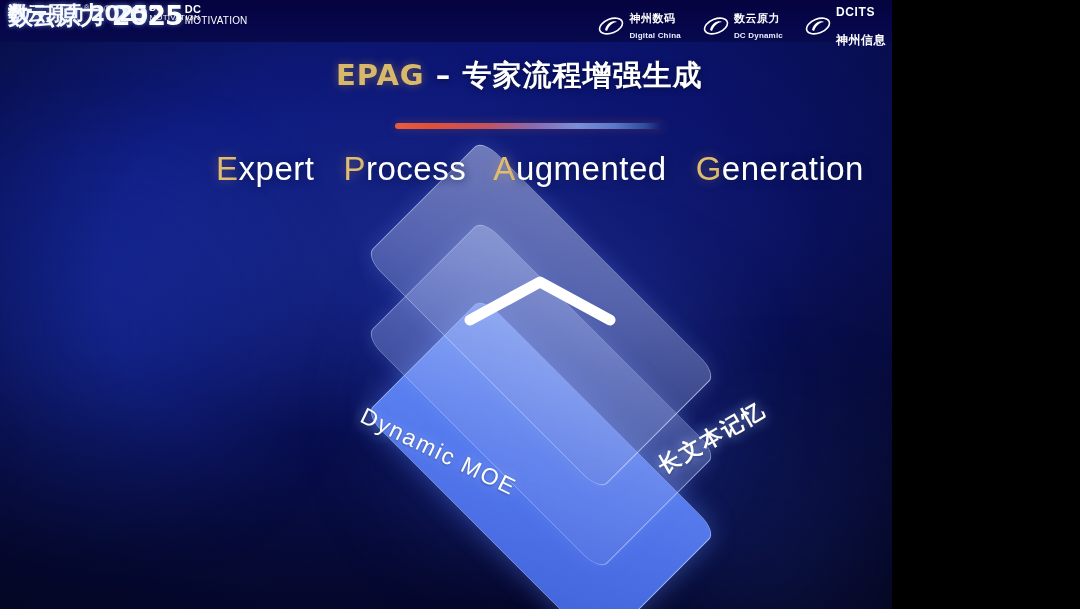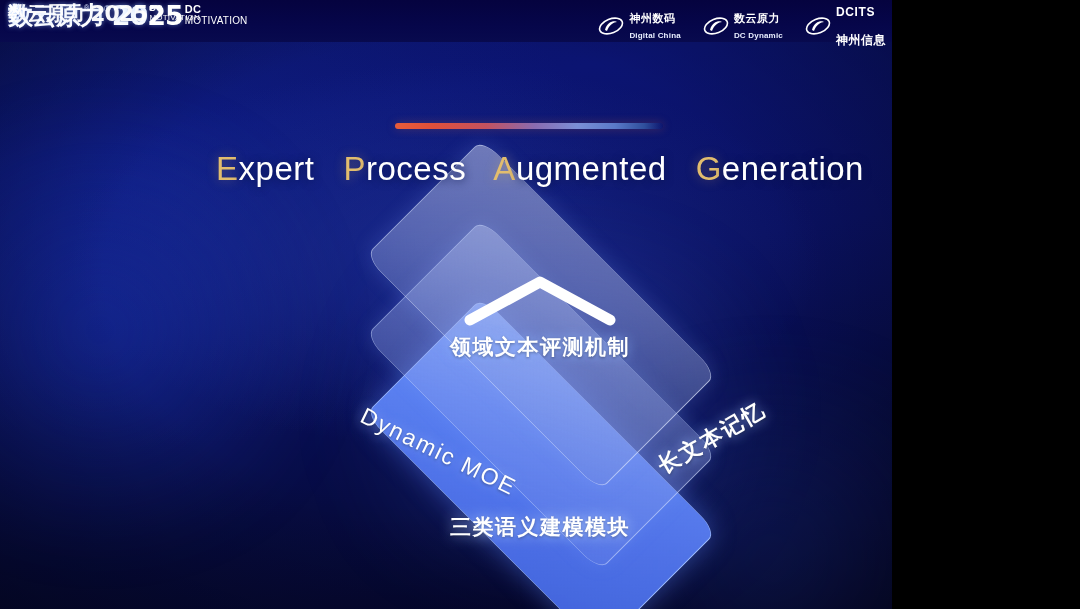--- a/index.html
+++ b/index.html
@@ -398,20 +398,25 @@
         <path d="M7 15 C9 6, 17 5, 19 7 C16 7, 11 10, 9 16 Z" fill="#ffffff"></path>
       </svg>
       <span class="ptext">
         <span class="big">DCITS</span>
         <span class="cn" style="font-size:12px;margin-top:16px;">神州信息</span>
       </span>
     </div>
 
   </div>
 
+  <div class="headline">
+    <span class="gold">EPAG</span>
+    <span class="wht">–</span>
+    <span class="wht">专家流程增强生成</span>
+  </div>
 
   <div class="rule"></div>
 
   <div class="subtitle">
     <span><span class="cap">E</span><span class="rest">xpert</span></span>
     <span class="rest">&nbsp;</span>
     <span><span class="cap">P</span><span class="rest">rocess</span></span>
     <span class="rest">&nbsp;</span>
     <span><span class="cap">A</span><span class="rest">ugmented</span></span>
     <span class="rest">&nbsp;</span>
@@ -421,24 +426,22 @@
   <div class="stack">
 
     <div class="layer layer-bot lmid"></div>
     <div class="layer layer-mid lmid"></div>
     <div class="layer layer-top lmid"></div>
 
     <svg class="chevron" viewBox="0 0 160 58">
       <path d="M10 48 L80 10 L150 48" fill="none" stroke="#ffffff" stroke-width="11" stroke-linecap="round" stroke-linejoin="round"></path>
     </svg>
 
-    <div class="lbl lbl-top">领域文本评测机制</div>
     <div class="lbl lbl-moe">Dynamic MOE</div>
     <div class="lbl lbl-mem">长文本记忆</div>
-    <div class="lbl lbl-bot">三类语义建模模块</div>
 
   </div>
 
   <div class="brand watermark">
     <span class="brand-cn">数云原力</span>
     <span class="brand-reg">®</span>
     <span class="brand-year">2025</span>
     <span class="brand-dc">
       <b>DC</b>
       <span>MOTIVATION</span>

